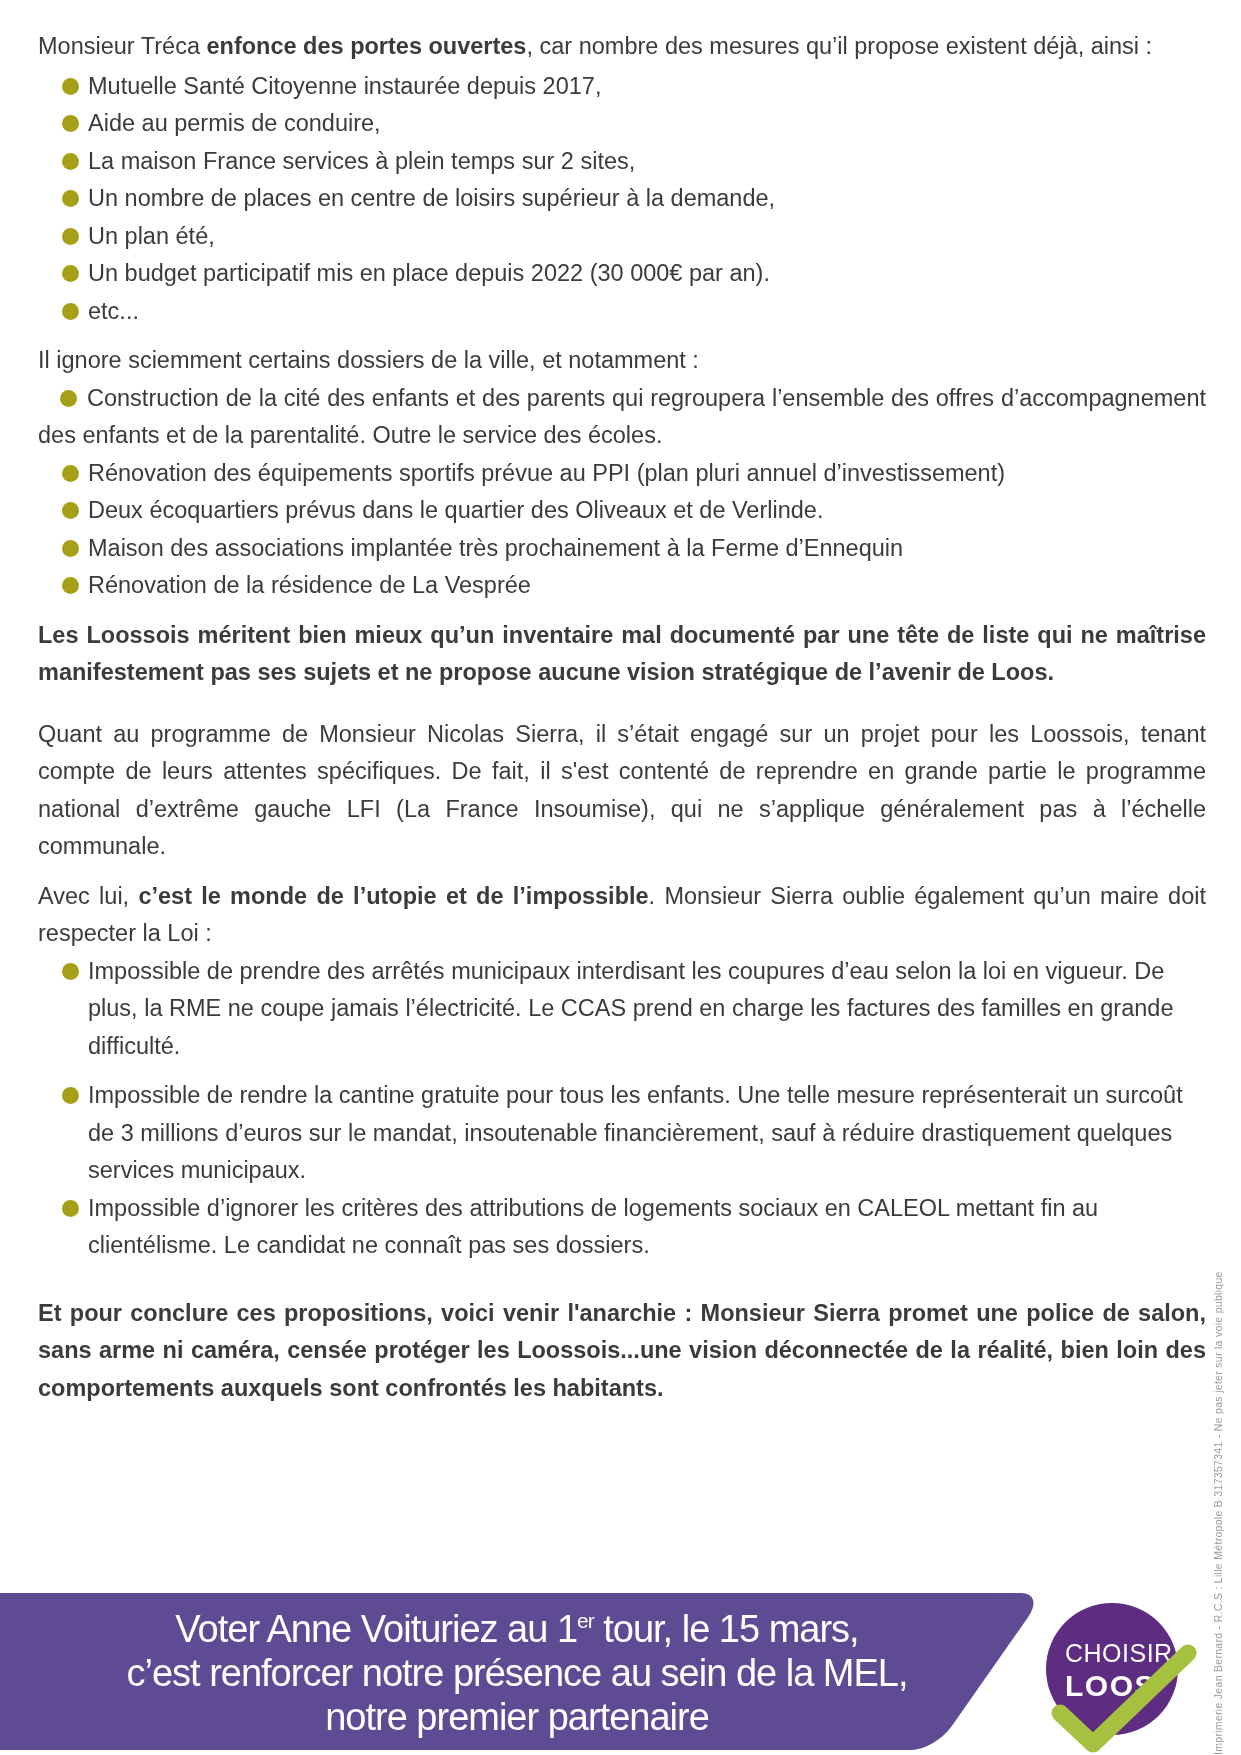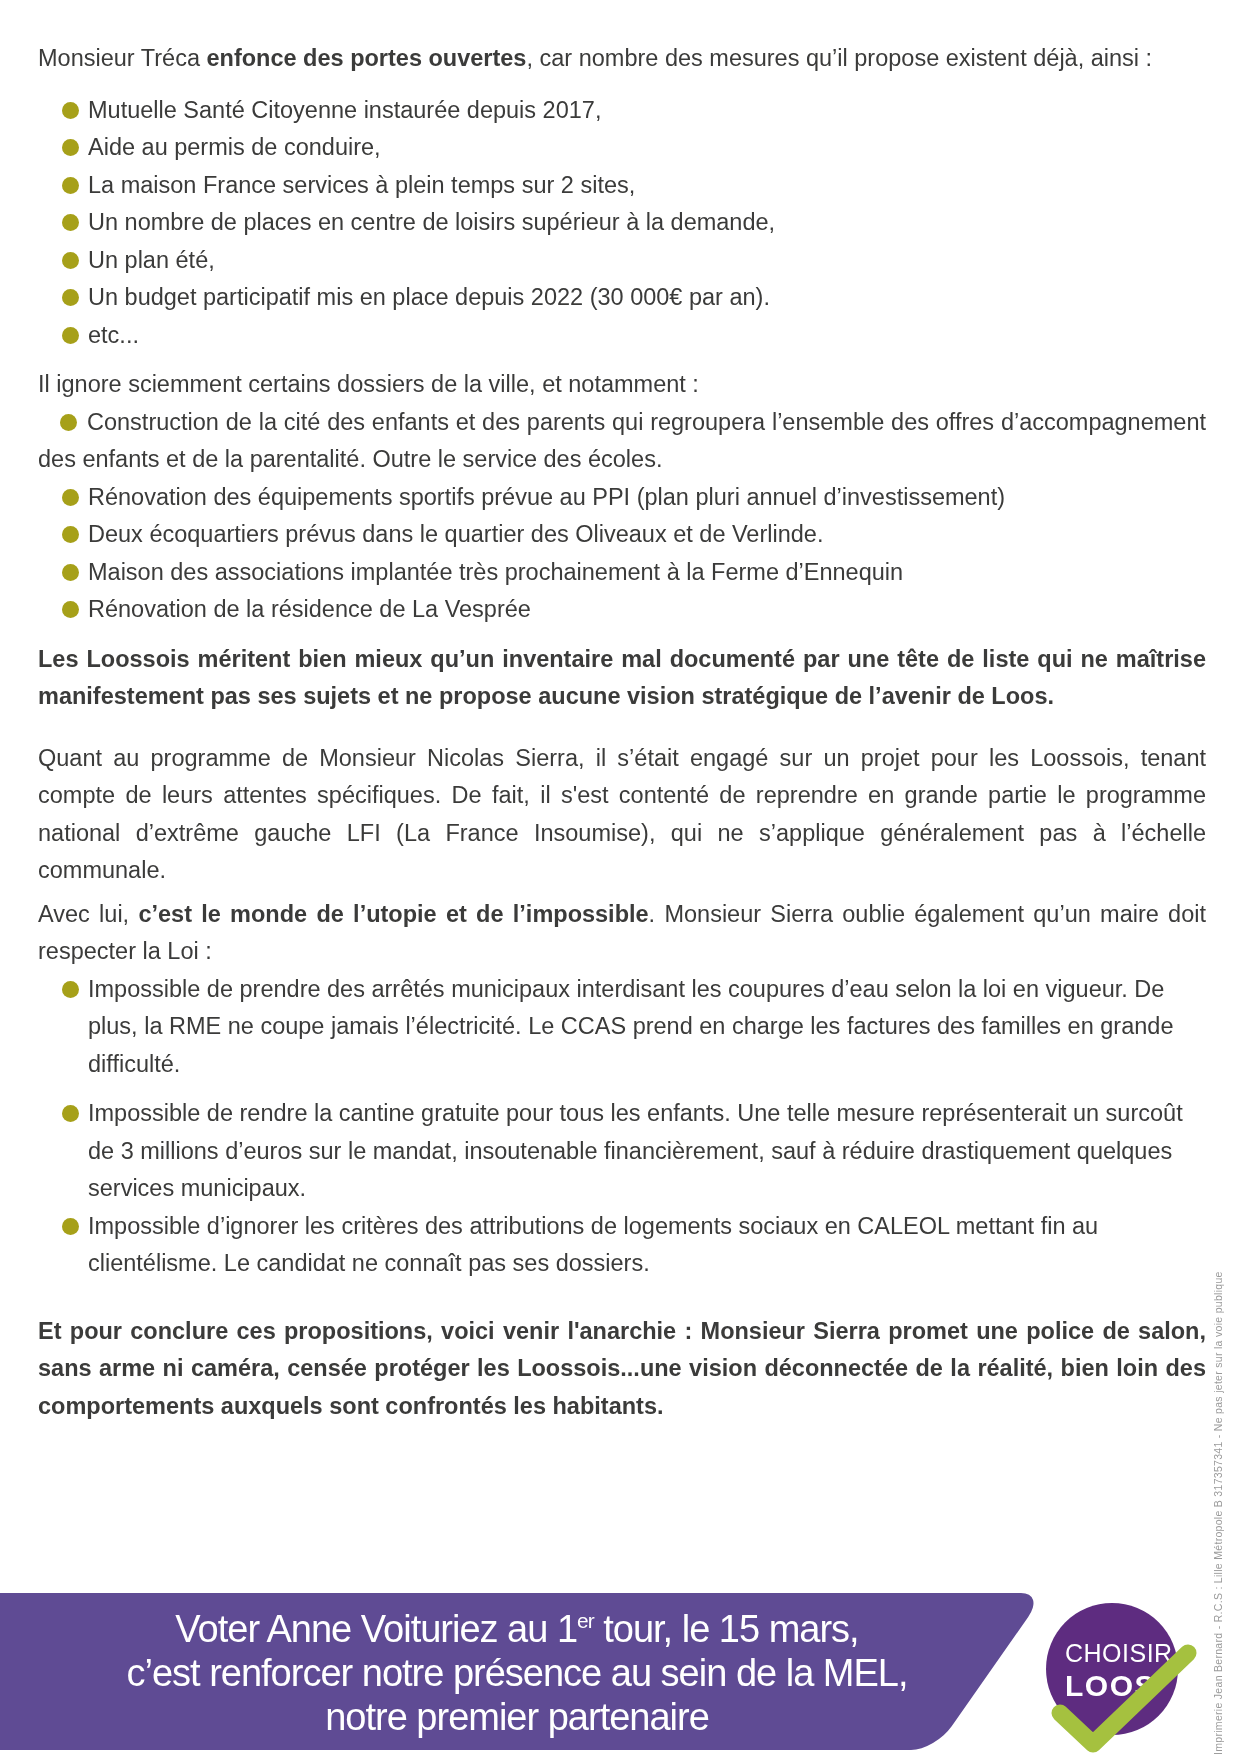--- a/index.html
+++ b/index.html
@@ -15,39 +15,39 @@
     position:relative;
     width:1241px;height:1755px;
     background:#ffffff;
     overflow:hidden;
     font-family:"Liberation Sans", sans-serif;
     color:var(--text,#3B3B3A);
     margin:0 auto;
   }
   .content{
     position:absolute;
-    top:40px;left:38px;
+    top:28px;left:38px;
     width:1168px;
   }
   .para{
     margin:0;
     font-size:23.5px;
     line-height:37.5px;
   }
   .justify{text-align:justify;}
   .bold{font-weight:700;}
   strong{font-weight:700;}
 
   ul.blist{
     list-style:none;
     margin:0;padding:0;
     font-size:23.5px;
     line-height:37.5px;
   }
-  ul.blist.mt2{margin-top:14px;}
+  ul.blist.mt2{margin-top:2px;}
   ul.blist li{
     position:relative;
     padding-left:50px;
   }
   ul.blist li .dot{
     position:absolute;
     left:24px;top:10px;
     width:17px;height:17px;
     border-radius:50%;
     background:var(--bullet,#A6A019);
@@ -61,21 +61,21 @@
   ul.blist li.flush .dot{
     position:static;
     display:inline-block;
     margin:0 10px 0 22px;
     transform:translateY(1px);
   }
   ul.blist.spaced li.gap-before{margin-top:12px;}
 
   .mt12{margin-top:12px;}
   .mt24{margin-top:24px;}
-  .mt10{margin-top:6px;}
+  .mt10{margin-top:12px;}
   .mt30{margin-top:30px;}
 
   
   .banner-shape{
     position:absolute;
     left:-12px;top:1593px;
     width:1057px;height:157px;
     background:var(--banner,#5F4B94);
     border-radius:0 24px 24px 0;
     transform:skewX(-35deg);

